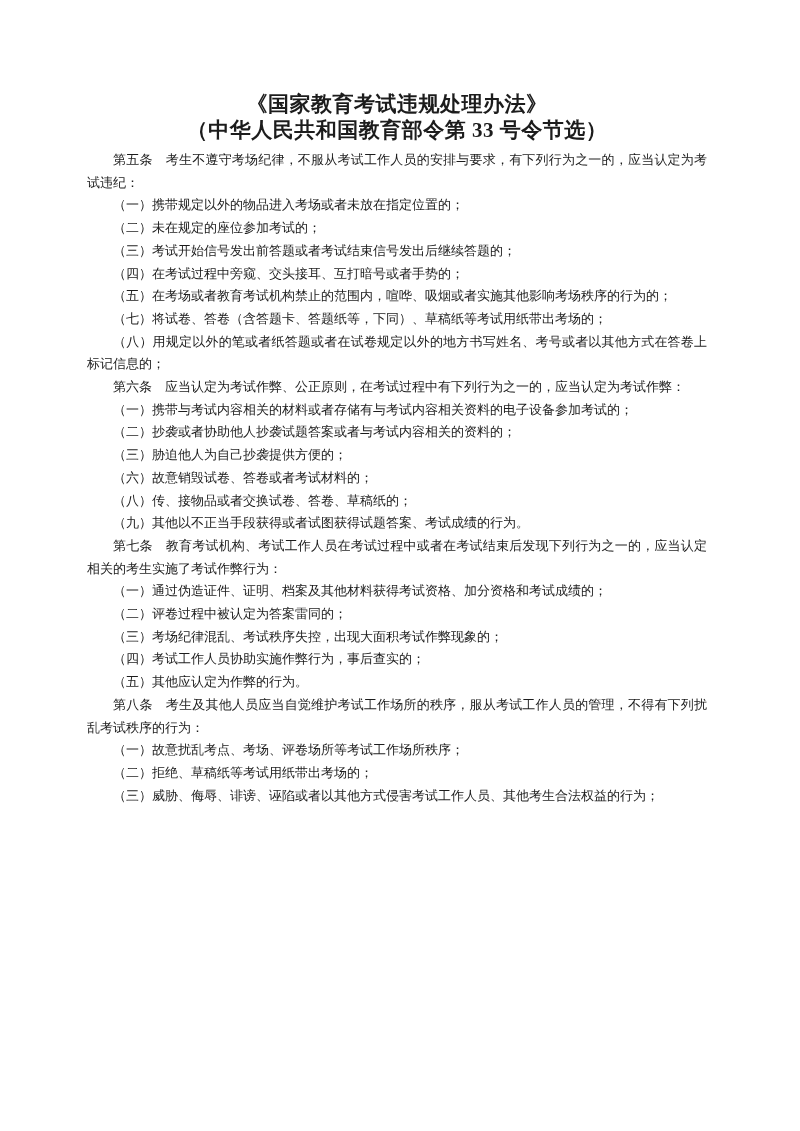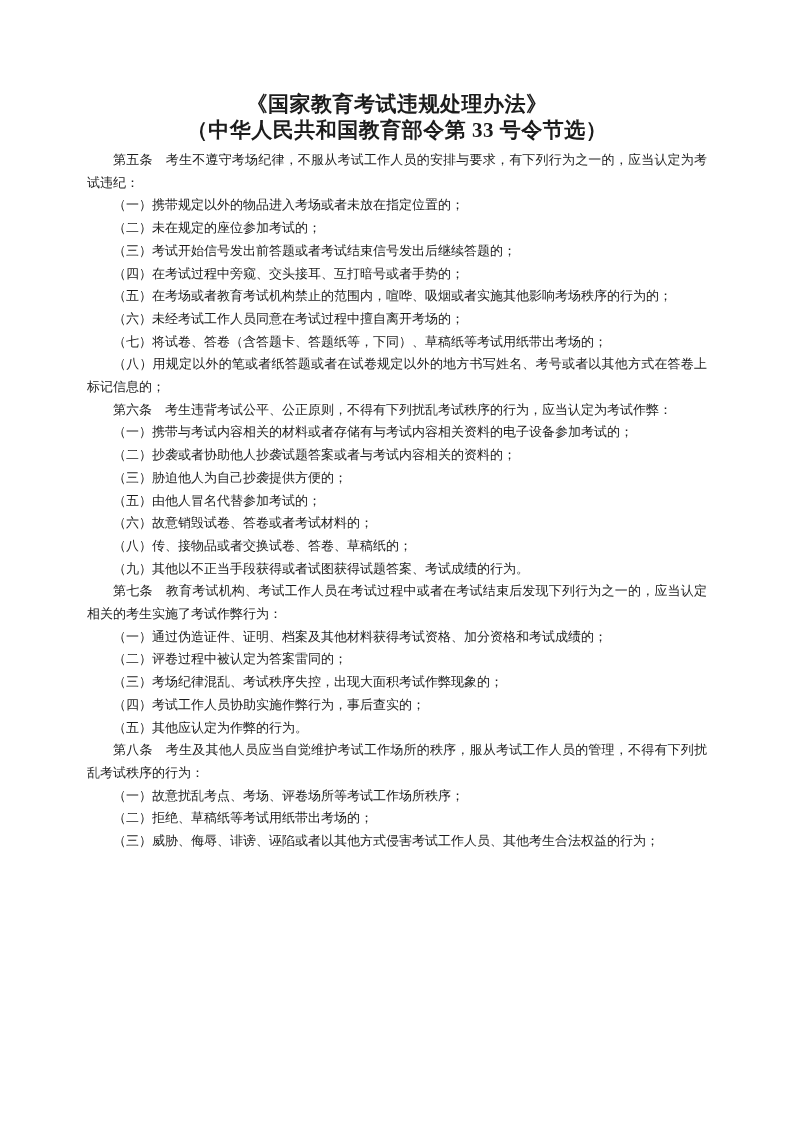--- a/index.html
+++ b/index.html
@@ -50,28 +50,26 @@
     <span class="title-line">《国家教育考试违规处理办法》</span>
     <span class="title-line">（中华人民共和国教育部令第 33 号令节选）</span>
   </h1>
   <div class="doc-body">
       <p class="para">第五条　考生不遵守考场纪律，不服从考试工作人员的安排与要求，有下列行为之一的，应当认定为考试违纪：</p>
       <p class="para">（一）携带规定以外的物品进入考场或者未放在指定位置的；</p>
       <p class="para">（二）未在规定的座位参加考试的；</p>
       <p class="para">（三）考试开始信号发出前答题或者考试结束信号发出后继续答题的；</p>
       <p class="para">（四）在考试过程中旁窥、交头接耳、互打暗号或者手势的；</p>
       <p class="para">（五）在考场或者教育考试机构禁止的范围内，喧哗、吸烟或者实施其他影响考场秩序的行为的；</p>
-      <p class="para">（六）未经考试工作人员同意在考试过程中擅自离开考场的；</p>
       <p class="para">（七）将试卷、答卷（含答题卡、答题纸等，下同）、草稿纸等考试用纸带出考场的；</p>
       <p class="para">（八）用规定以外的笔或者纸答题或者在试卷规定以外的地方书写姓名、考号或者以其他方式在答卷上标记信息的；</p>
-      <p class="para">第六条　考生违背考试公平、公正原则，不得有下列扰乱考试秩序的行为，应当认定为考试作弊：</p>
+      <p class="para">第六条　应当认定为考试作弊、公正原则，在考试过程中有下列行为之一的，应当认定为考试作弊：</p>
       <p class="para">（一）携带与考试内容相关的材料或者存储有与考试内容相关资料的电子设备参加考试的；</p>
       <p class="para">（二）抄袭或者协助他人抄袭试题答案或者与考试内容相关的资料的；</p>
       <p class="para">（三）胁迫他人为自己抄袭提供方便的；</p>
-      <p class="para">（五）由他人冒名代替参加考试的；</p>
       <p class="para">（六）故意销毁试卷、答卷或者考试材料的；</p>
       <p class="para">（八）传、接物品或者交换试卷、答卷、草稿纸的；</p>
       <p class="para">（九）其他以不正当手段获得或者试图获得试题答案、考试成绩的行为。</p>
       <p class="para">第七条　教育考试机构、考试工作人员在考试过程中或者在考试结束后发现下列行为之一的，应当认定相关的考生实施了考试作弊行为：</p>
       <p class="para">（一）通过伪造证件、证明、档案及其他材料获得考试资格、加分资格和考试成绩的；</p>
       <p class="para">（二）评卷过程中被认定为答案雷同的；</p>
       <p class="para">（三）考场纪律混乱、考试秩序失控，出现大面积考试作弊现象的；</p>
       <p class="para">（四）考试工作人员协助实施作弊行为，事后查实的；</p>
       <p class="para">（五）其他应认定为作弊的行为。</p>
       <p class="para">第八条　考生及其他人员应当自觉维护考试工作场所的秩序，服从考试工作人员的管理，不得有下列扰乱考试秩序的行为：</p>

